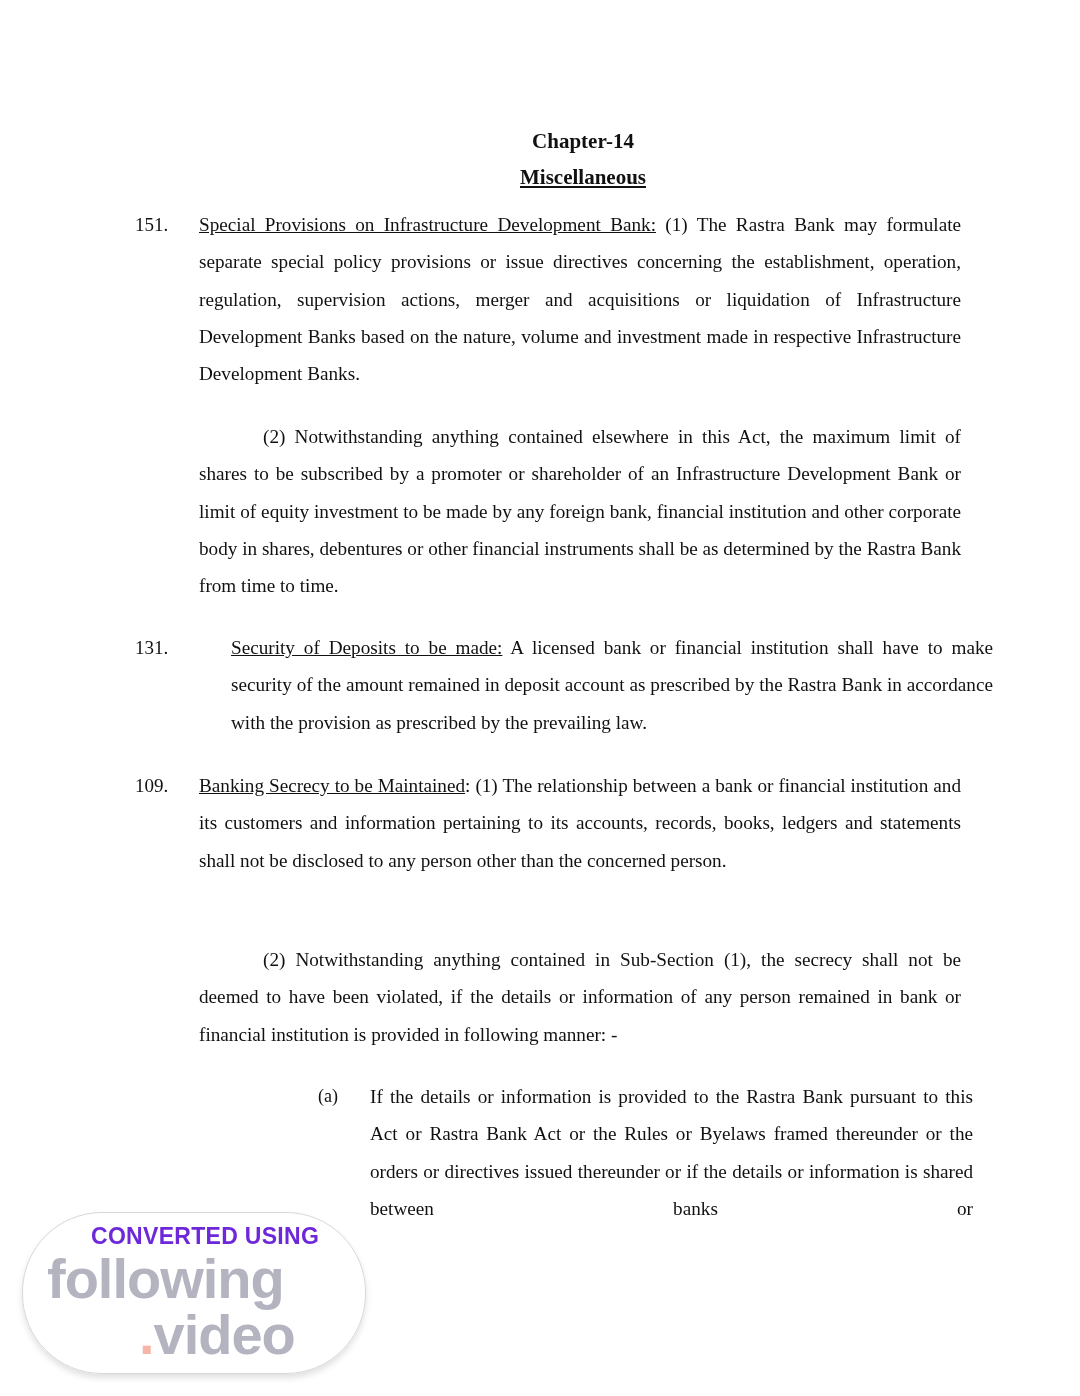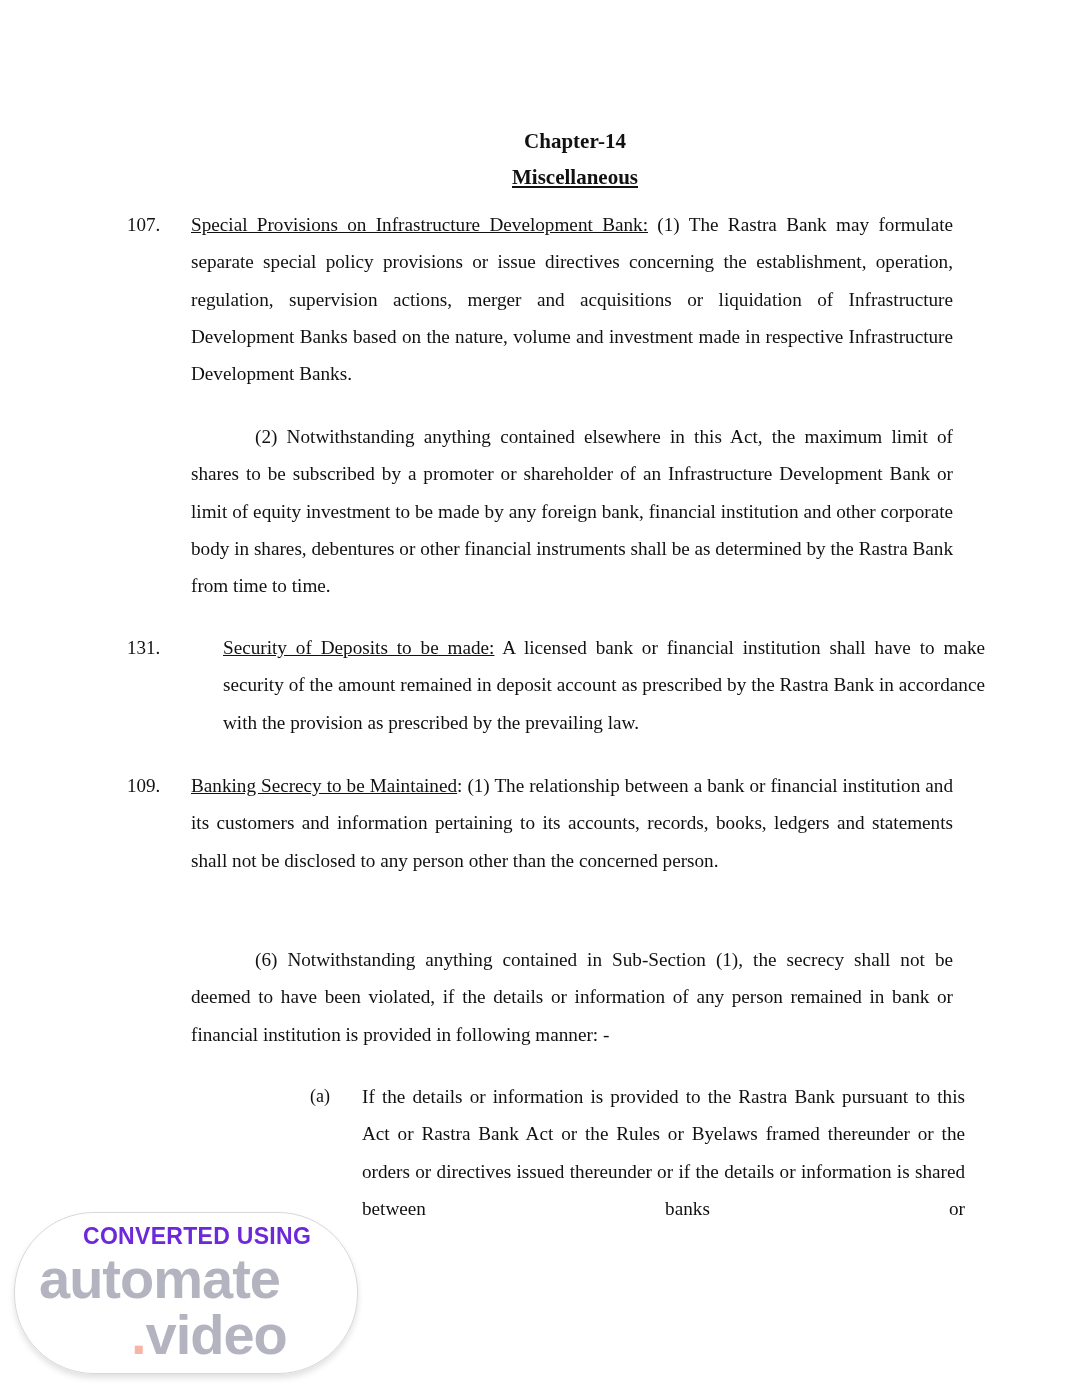--- a/index.html
+++ b/index.html
@@ -1,18 +1,18 @@
 <!DOCTYPE html>
 <html><head>
 <meta charset="utf-8">
 <style>
   html, body { margin: 0; padding: 0; background: #ffffff; }
   body { width: 1080px; height: 1396px; position: relative; overflow: hidden;
          font-family: "Liberation Serif", "DejaVu Serif", serif; color: #111; }
-  .page { position: absolute; left: 0; top: 0; width: 944px; height: 1396px; }
+  .page { position: absolute; left: 8px; top: 0; width: 944px; height: 1396px; }
   .chapter-title { position: absolute; top: 126px; left: 0; width: 1080px; text-align: center;
                    font-weight: bold; font-size: 21px; line-height: 30px; padding-left: 70px; box-sizing: border-box; }
   .chapter-subtitle { position: absolute; top: 162px; left: 0; width: 1080px; text-align: center;
                       font-weight: bold; font-size: 21px; line-height: 30px; text-decoration: underline;
                       padding-left: 70px; box-sizing: border-box; }
   .sec-num { position: absolute; left: 127px; font-size: 19px; line-height: 37.3px; }
   .para { position: absolute; left: 191px; width: 762px; font-size: 19.2px; line-height: 37.3px;
           text-align: justify; text-align-last: left; }
   .para.indent { text-indent: 64px; }
   .heading-u { text-decoration: underline; }
@@ -33,40 +33,40 @@
   .wm-dot { color: #f7b5a8; }
 </style>
 </head>
 <body>
 
 <div class="page">
 
   <div class="chapter-title">Chapter-14</div>
   <div class="chapter-subtitle">Miscellaneous</div>
 
-  <div class="sec-num" style="top:206px;">107.</div>
+  <div class="sec-num" style="top:206px;">151.</div>
   <div class="para" style="top:206px;">
     <span class="heading-u">Special Provisions on Infrastructure Development Bank:</span><span> (1) The Rastra Bank may formulate separate special policy provisions or issue directives concerning the establishment, operation, regulation, supervision actions, merger and acquisitions or liquidation of Infrastructure Development Banks based on the nature, volume and investment made in respective Infrastructure Development Banks.</span>
   </div>
   <div class="para indent" style="top:418px;">(2) Notwithstanding anything contained elsewhere in this Act, the maximum limit of shares to be subscribed by a promoter or shareholder of an Infrastructure Development Bank or limit of equity investment to be made by any foreign bank, financial institution and other corporate body in shares, debentures or other financial instruments shall be as determined by the Rastra Bank from time to time.</div>
 
   <div class="sec-num" style="top:629px;">131.</div>
   <div class="para" style="top:629px;margin-left:32px;">
     <span class="heading-u">Security of Deposits to be made:</span><span> A licensed bank or financial institution shall have to make security of the amount remained in deposit account as prescribed by the Rastra Bank in accordance with the provision as prescribed by the prevailing law.</span>
   </div>
 
   <div class="sec-num" style="top:767px;">109.</div>
   <div class="para" style="top:767px;">
     <span class="heading-u">Banking Secrecy to be Maintained</span><span>: (1) The relationship between a bank or financial institution and its customers and information pertaining to its accounts, records, books, ledgers and statements shall not be disclosed to any person other than the concerned person.</span>
   </div>
-  <div class="para indent" style="top:941px;">(6) Notwithstanding anything contained in Sub-Section (1), the secrecy shall not be deemed to have been violated, if the details or information of any person remained in bank or financial institution is provided in following manner: -</div>
+  <div class="para indent" style="top:941px;">(2) Notwithstanding anything contained in Sub-Section (1), the secrecy shall not be deemed to have been violated, if the details or information of any person remained in bank or financial institution is provided in following manner: -</div>
 
   <div class="sub-label" style="top:1078px;">(a)</div>
   <div class="sub-para" style="top:1078px;margin-left:12px;">If the details or information is provided to the Rastra Bank pursuant to this Act or Rastra Bank Act or the Rules or Byelaws framed thereunder or the orders or directives issued thereunder or if the details or information is shared between banks or</div>
 
 
   <div class="watermark">
     <div class="wm-line1">CONVERTED USING</div>
-    <div class="wm-line2">automate</div>
+    <div class="wm-line2">following</div>
     <div class="wm-line3"><span class="wm-dot">.</span><span>video</span></div>
   </div>
 
 </div>
 
 </body></html>

